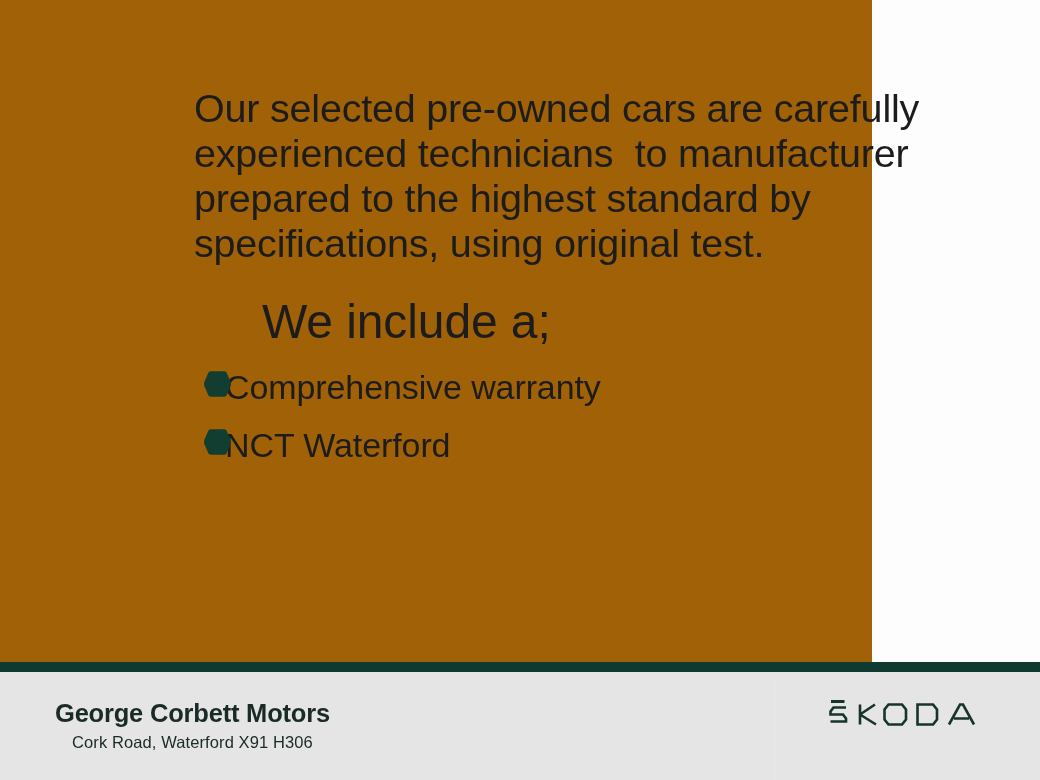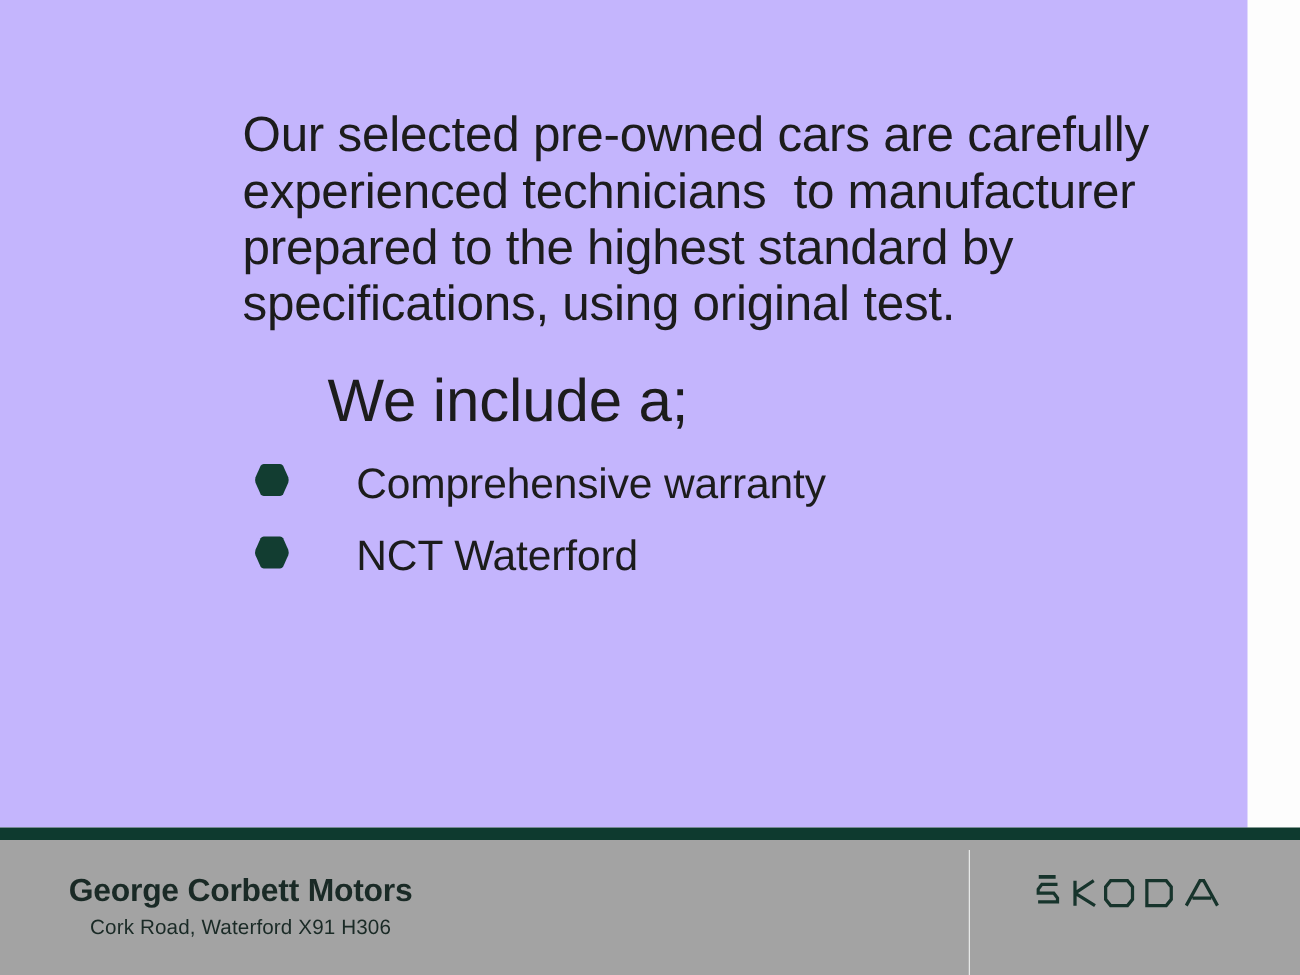--- a/index.html
+++ b/index.html
@@ -15,23 +15,23 @@
     font-family:"Liberation Sans", sans-serif;
     -webkit-font-smoothing:antialiased;
     position:relative;
   }
 
   
 
   .slide {
     position:absolute;
     left:0; top:0;
-    width:998px;
+    width:872px;
     height:662px;
-    background:#c4b5fd;
+    background:#a16207;
   }
 
   .headline {
     position:absolute;
     left:194px;
     top:86px;
     width:690px;
     font-size:39.5px;
     line-height:45px;
     font-weight:300;
@@ -70,21 +70,21 @@
   .hex-bullet {
     position:absolute;
     left:9px;
     top:12px;
     width:29px;
     height:28px;
     display:block;
   }
 
   .bullet-label {
-    margin-left:91px;
+    margin-left:31px;
     font-size:34px;
     line-height:38px;
     font-weight:300;
     color:#1c1c1c;
     letter-spacing:-0.1px;
     white-space:nowrap;
   }
 
   
 
@@ -98,21 +98,21 @@
   }
 
   
 
   .footer {
     position:absolute;
     left:0;
     top:672px;
     width:1040px;
     height:108px;
-    background:#a3a3a3;
+    background:#e5e5e5;
   }
 
   .dealer-block {
     position:absolute;
     left:55px;
     top:26px;
   }
 
   .dealer-name {
     font-size:25.5px;

